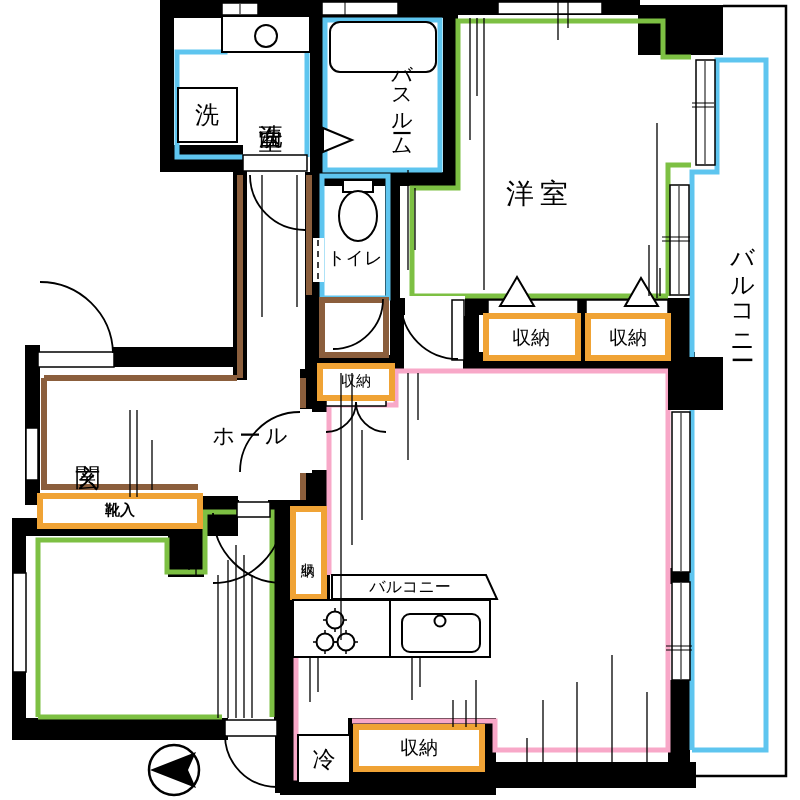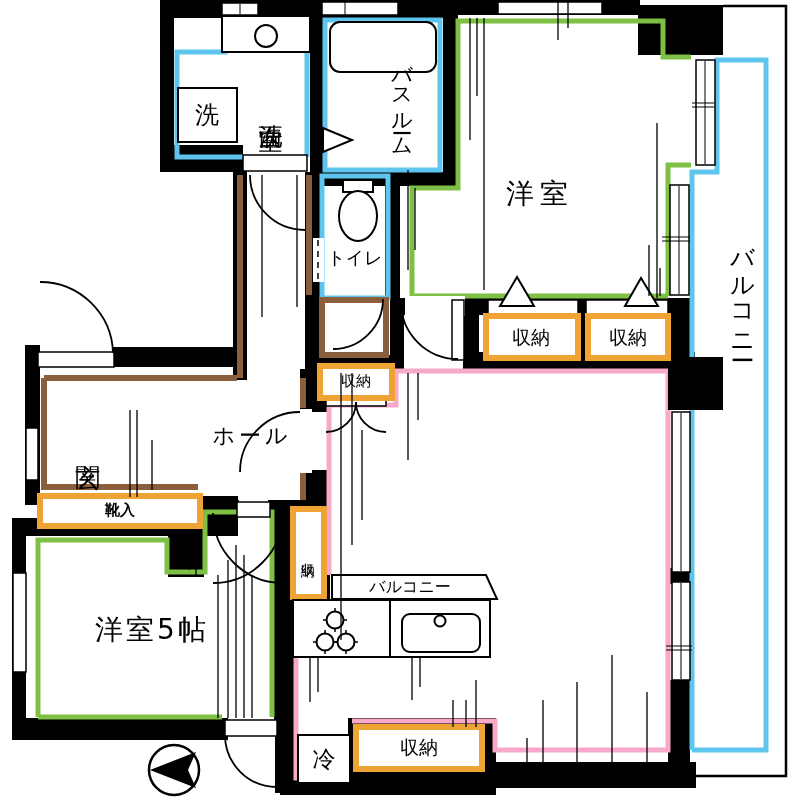--- a/index.html
+++ b/index.html
@@ -240,16 +240,15 @@
   <div class="lbl" style="left:540px;top:158px;font-size:28px;letter-spacing:6px;margin-top:36px;">洋室</div>
   <div class="lbl v" style="left:742px;top:290px;font-size:24px;">バルコニー</div>
   <div class="lbl" style="left:531px;top:338px;font-size:19px;">収納</div>
   <div class="lbl" style="left:628px;top:338px;font-size:19px;">収納</div>
   <div class="lbl" style="left:356px;top:382px;font-size:15px;">収納</div>
   <div class="lbl v" style="left:308px;top:553px;font-size:14px;letter-spacing:1px;">収納</div>
   <div class="lbl" style="left:419px;top:748px;font-size:19px;">収納</div>
   <div class="lbl v" style="left:87px;top:446px;font-size:25px;">玄関</div>
   <div class="lbl" style="left:252px;top:436px;font-size:22px;letter-spacing:4px;">ホール</div>
   <div class="lbl" style="left:120px;top:511px;font-size:15px;font-weight:bold;">靴入</div>
-  <div class="lbl" style="left:152px;top:630px;font-size:28px;letter-spacing:3px;">洋室5帖</div>
   <div class="lbl" style="left:410px;top:587px;font-size:16px;">バルコニー</div>
   <div class="lbl" style="left:324px;top:759px;font-size:23px;">冷</div>
 </div>
 
 </body></html>

